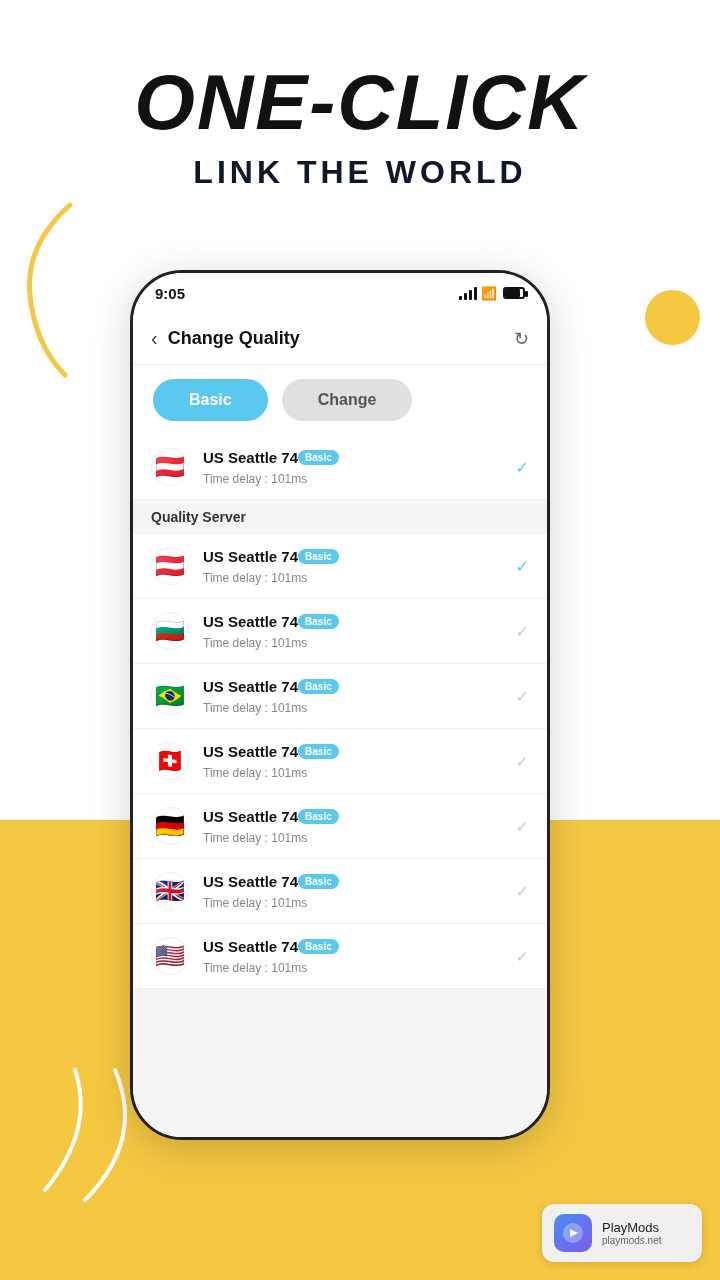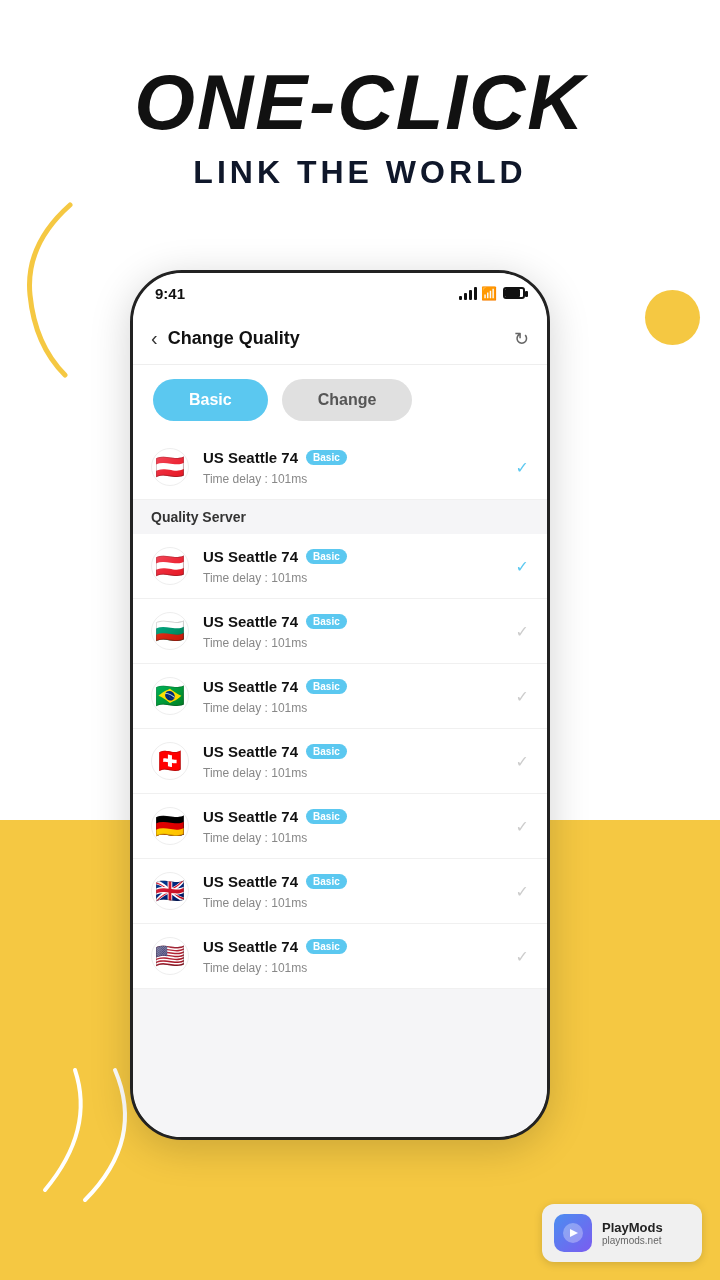--- a/index.html
+++ b/index.html
@@ -216,21 +216,20 @@
       font-size: 24px;
       border: 1px solid #eee;
     }
     .server-info {
       flex: 1;
       margin-left: 14px;
     }
     .server-name-row {
       display: flex;
       align-items: center;
-      gap: 8px;
     }
     .server-name {
       font-size: 15px;
       font-weight: 600;
       color: #111;
     }
     .badge {
       background: #5BC8F0;
       color: #fff;
       font-size: 10px;
@@ -286,21 +285,21 @@
       height: 38px;
       border-radius: 10px;
       background: linear-gradient(135deg, #4B8EF0, #7B5CF0);
       display: flex;
       align-items: center;
       justify-content: center;
       color: white;
       font-size: 20px;
     }
     .playmods-text-wrap { display: flex; flex-direction: column; }
-    .playmods-title { font-size: 13px; font-weight: 700; color: #222; }
+    .playmods-title { font-size: 13px; font-weight: 400; color: #222; }
     .playmods-url { font-size: 10px; color: #666; }
   </style>
 </head>
 <body>
 
 <div class="bg-white-top"></div>
 <div class="bg-yellow-bottom"></div>
 
 <svg class="hand-deco" style="top:195px;left:15px;width:70px;height:190px;" viewBox="0 0 70 190">
   <path d="M55,10 Q10,50 15,100 Q20,150 50,180" stroke="#F5C842" stroke-width="5" fill="none" stroke-linecap="round"></path>
@@ -316,21 +315,21 @@
 <div class="header-section">
   <div class="main-title">ONE-CLICK</div>
   <div class="sub-title">LINK THE WORLD</div>
 </div>
 
 <div class="phone-wrap">
   <div class="phone-outer">
     <div class="phone-screen">
 
       <div class="status-bar">
-        <span class="status-time">9:41</span>
+        <span class="status-time">9:05</span>
         <div class="status-icons">
           <div class="signal-bars">
             <span style="height:4px;"></span>
             <span style="height:7px;"></span>
             <span style="height:10px;"></span>
             <span style="height:13px;"></span>
           </div>
           <span class="wifi-icon">📶</span>
           <div class="battery-icon">
             <div class="battery-fill"></div>

